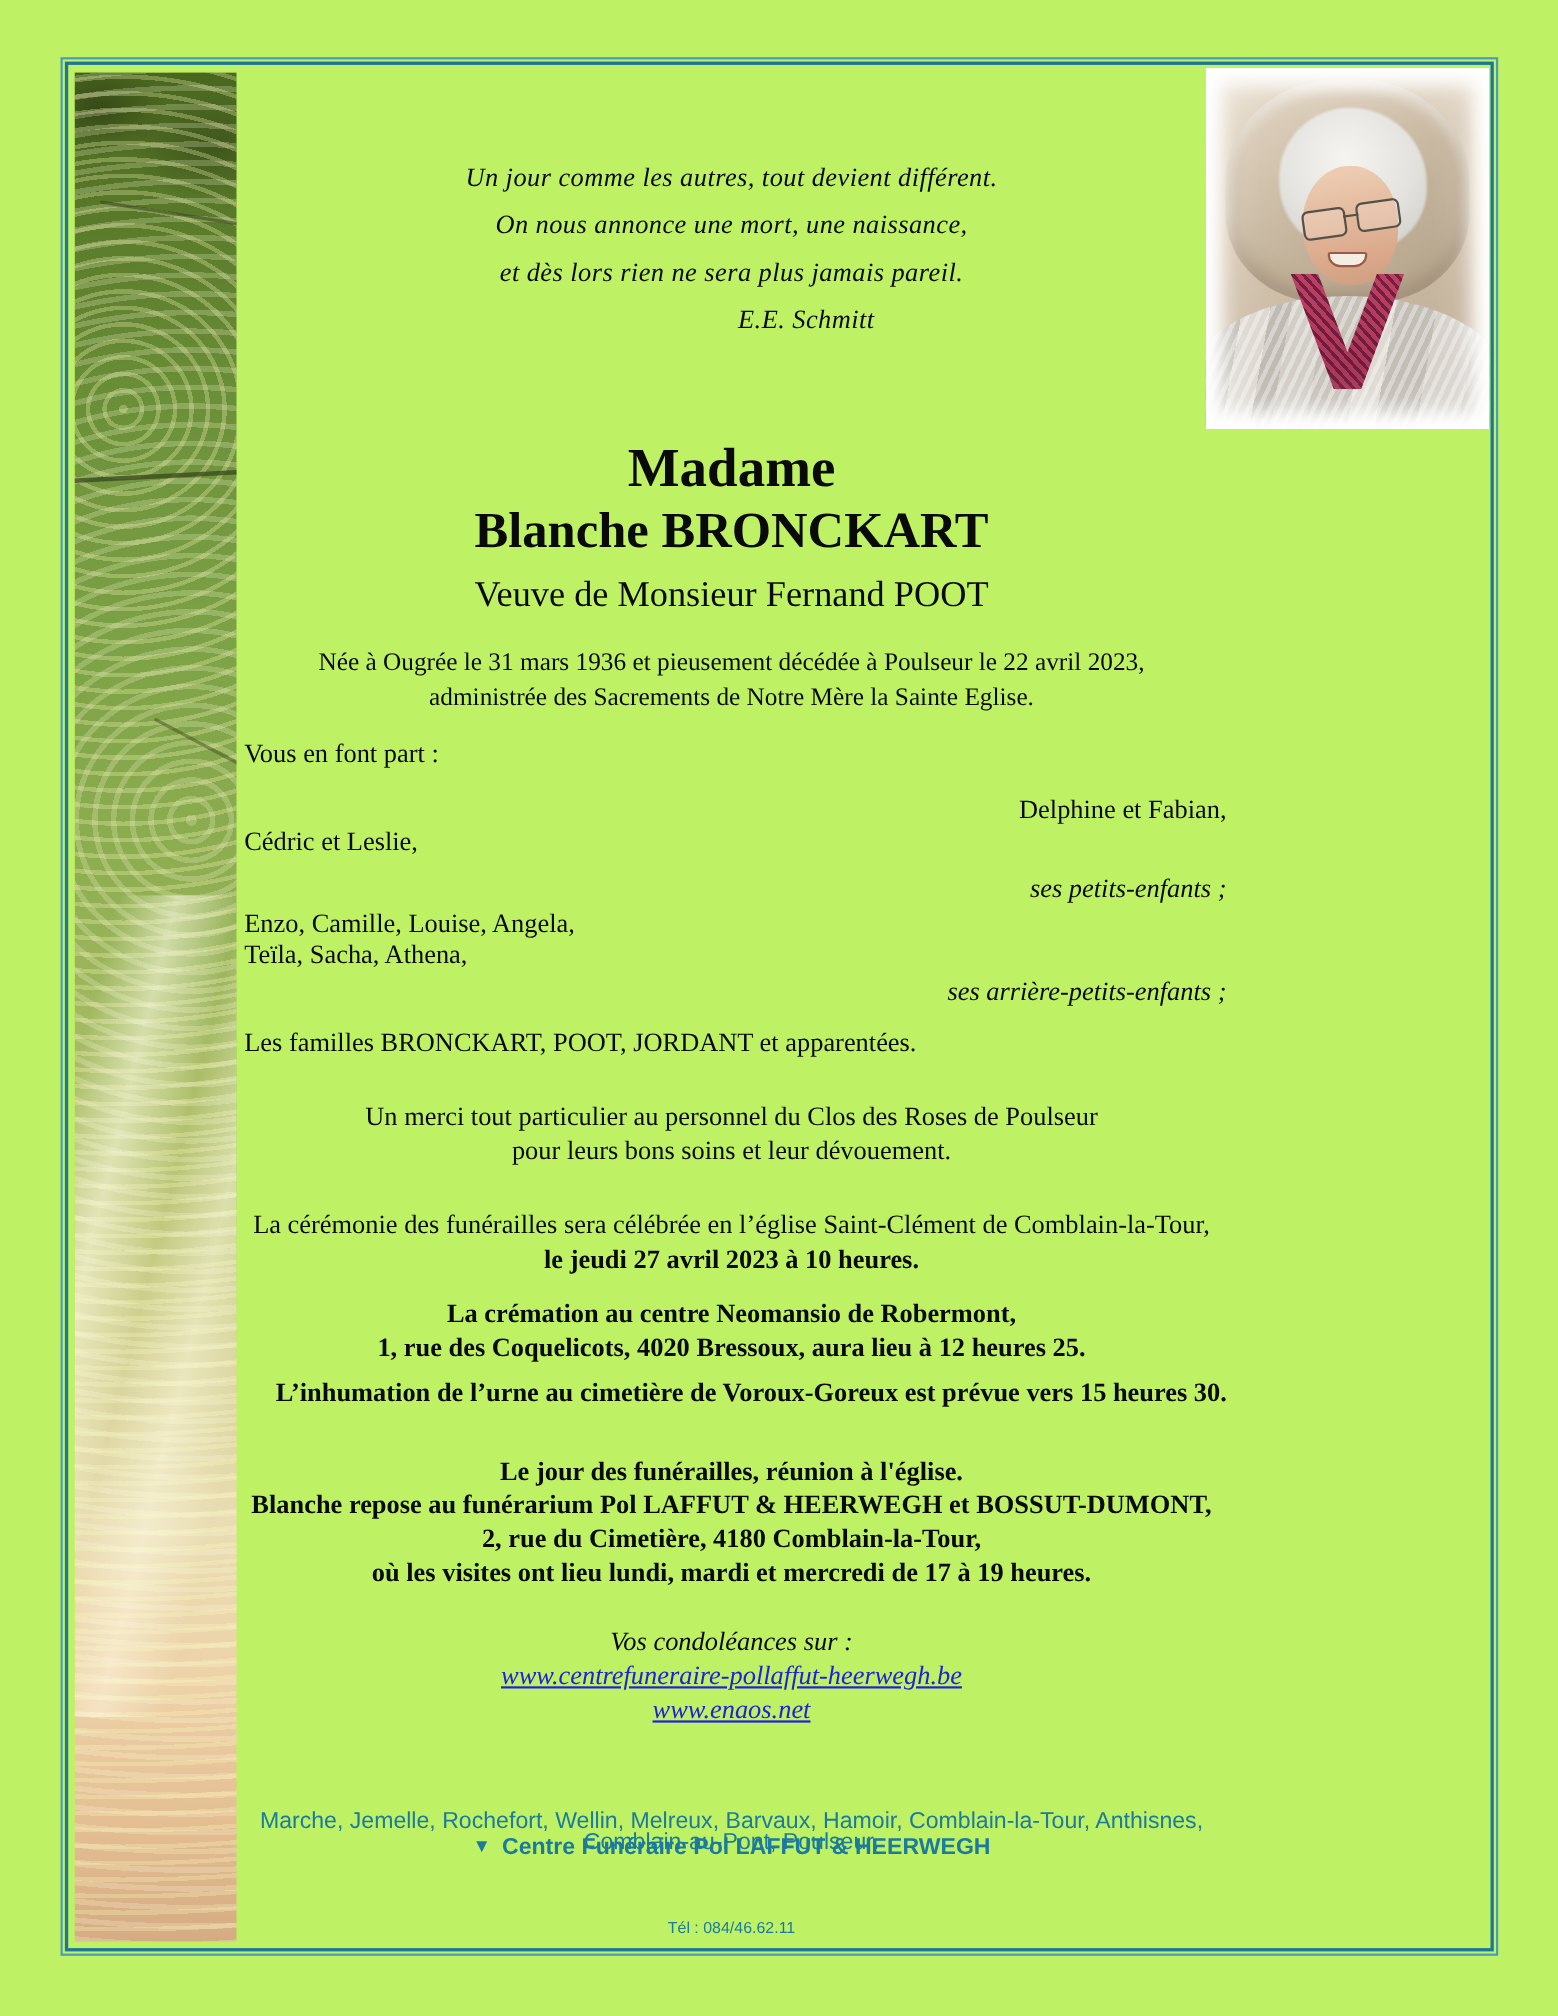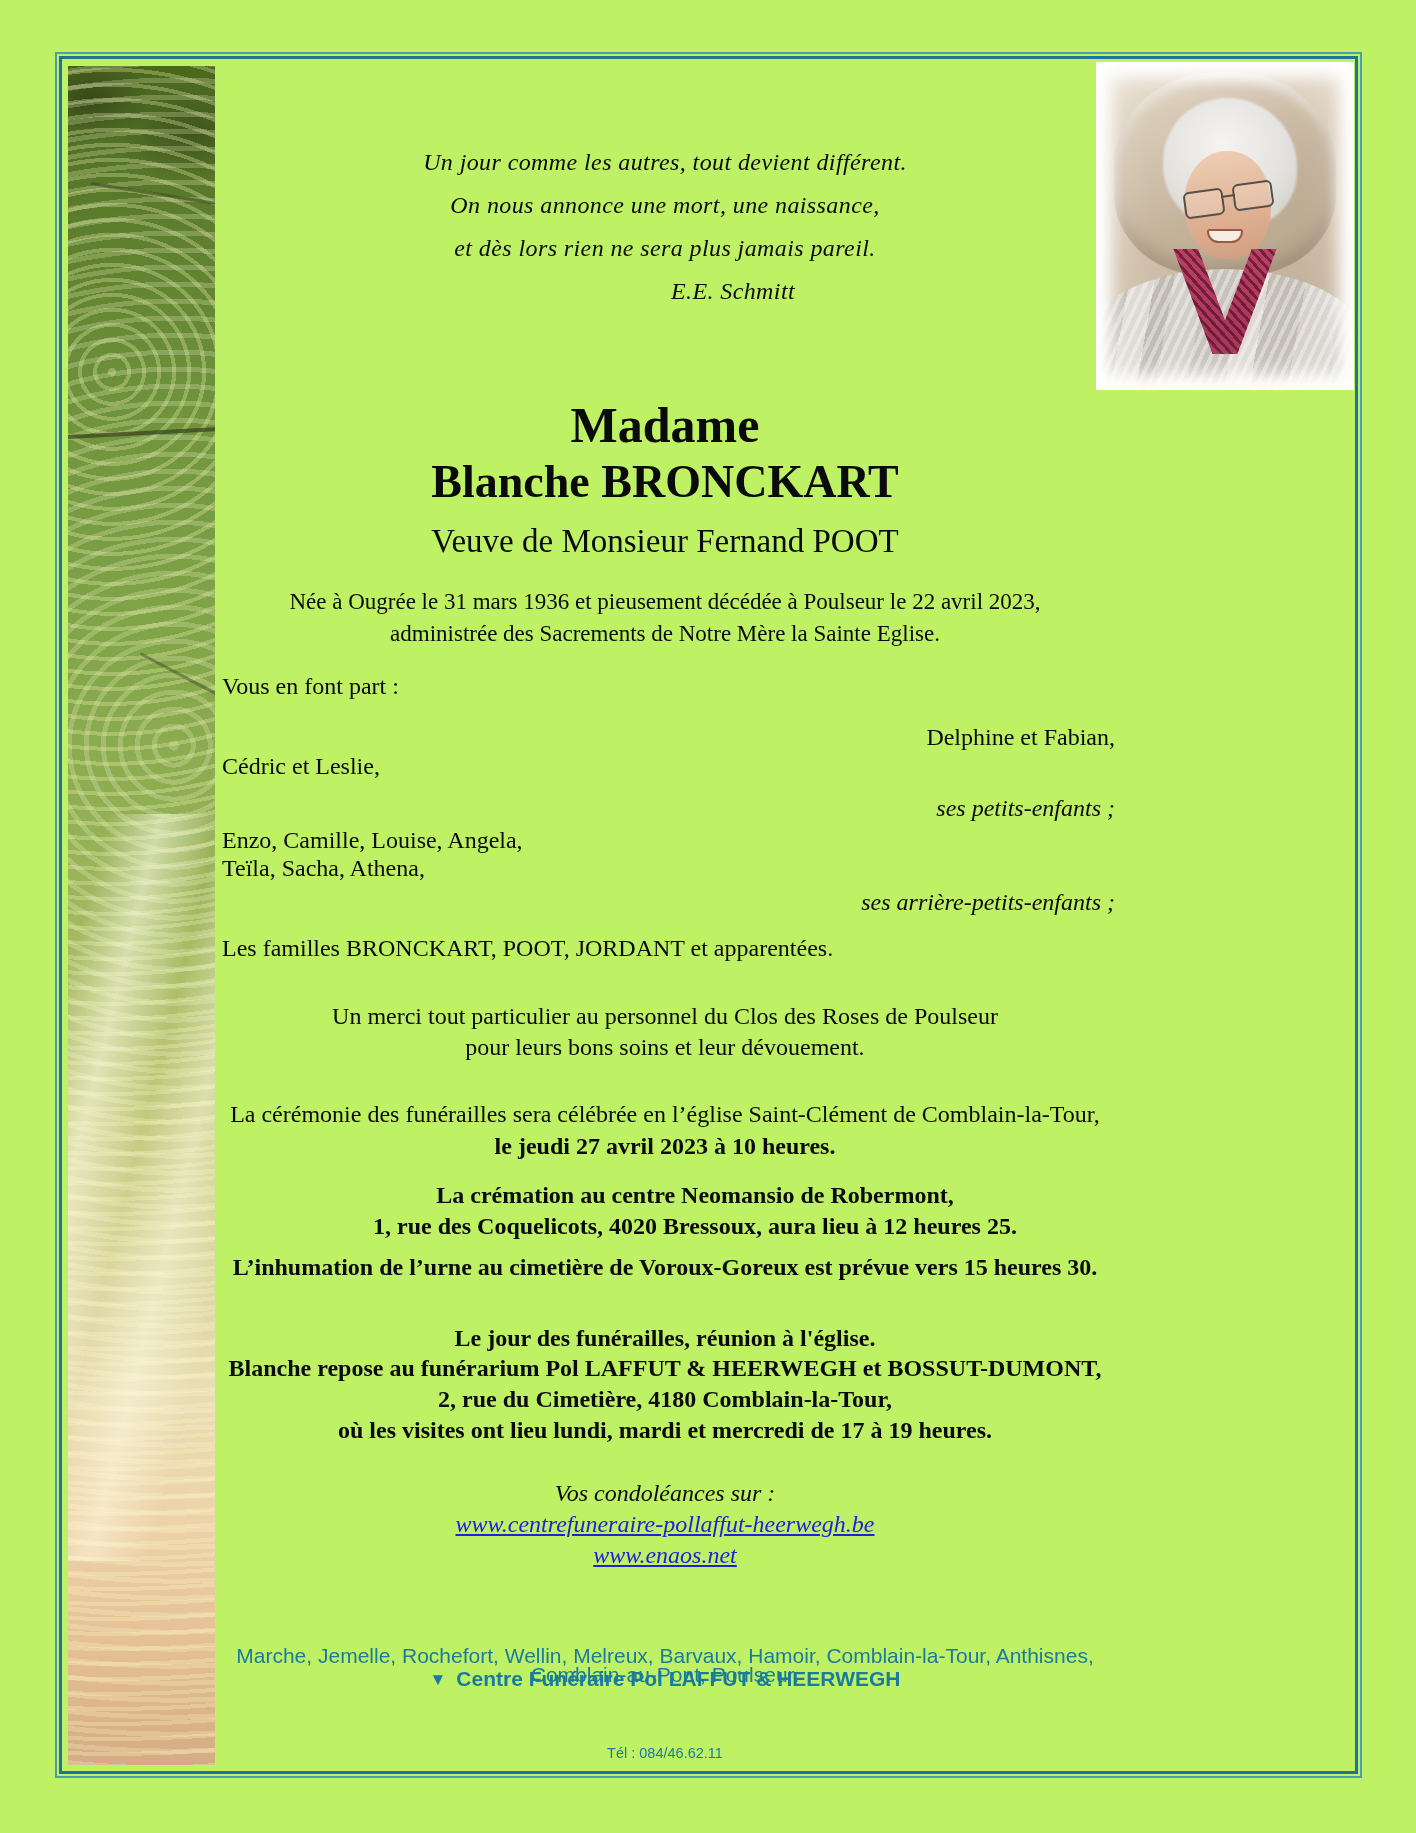--- a/index.html
+++ b/index.html
@@ -101,22 +101,22 @@
   .l-cedric   { top:752px; }
   .l-petits   { top:794px; }
   .l-enzo     { top:826px; }
   .l-teila    { top:854px; }
   .l-arriere  { top:888px; }
   .l-familles { top:934px; }
 
   .para { font-size:24px; line-height:31px; }
   .merci        { top:1001px; }
   .ceremonie    { top:1098px; line-height:32px; }
-  .cremation    { top:1180px; font-weight:bold;padding-left:30px; }
-  .inhumation   { top:1252px; font-weight:bold; }
+  .cremation    { top:1180px; font-weight:bold; }
+  .inhumation   { top:1252px; font-weight:bold;margin-left:18px; }
   .jour         { top:1299px; font-weight:bold;margin-top:24px; }
   .repose       { top:1353px; font-weight:bold; }
   .condoleances { top:1478px; font-style:italic; }
   .bold { font-weight:bold; }
   .weblink { color:#2121d9; text-decoration:underline; font-style:italic; cursor:pointer; display:block; }
 
   
   .footer-sans { font-family:"Liberation Sans", sans-serif; color:#1b7a9e; }
   .footer-title { top:1666px; font-size:21px; font-weight:bold; line-height:26px; }
   .tri-icon { font-size:17px; margin-right:10px; position:relative; top:-1px; }

